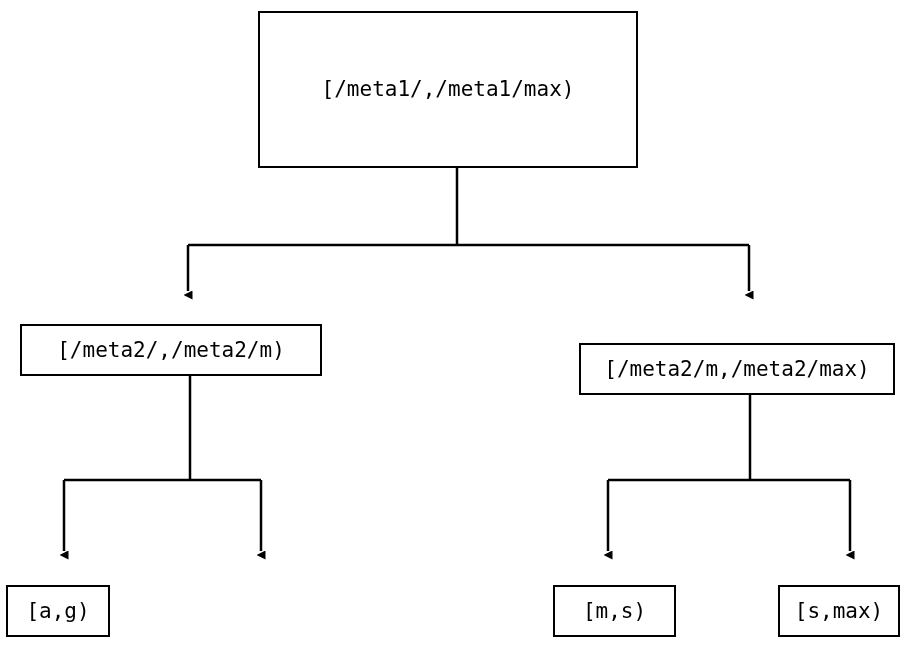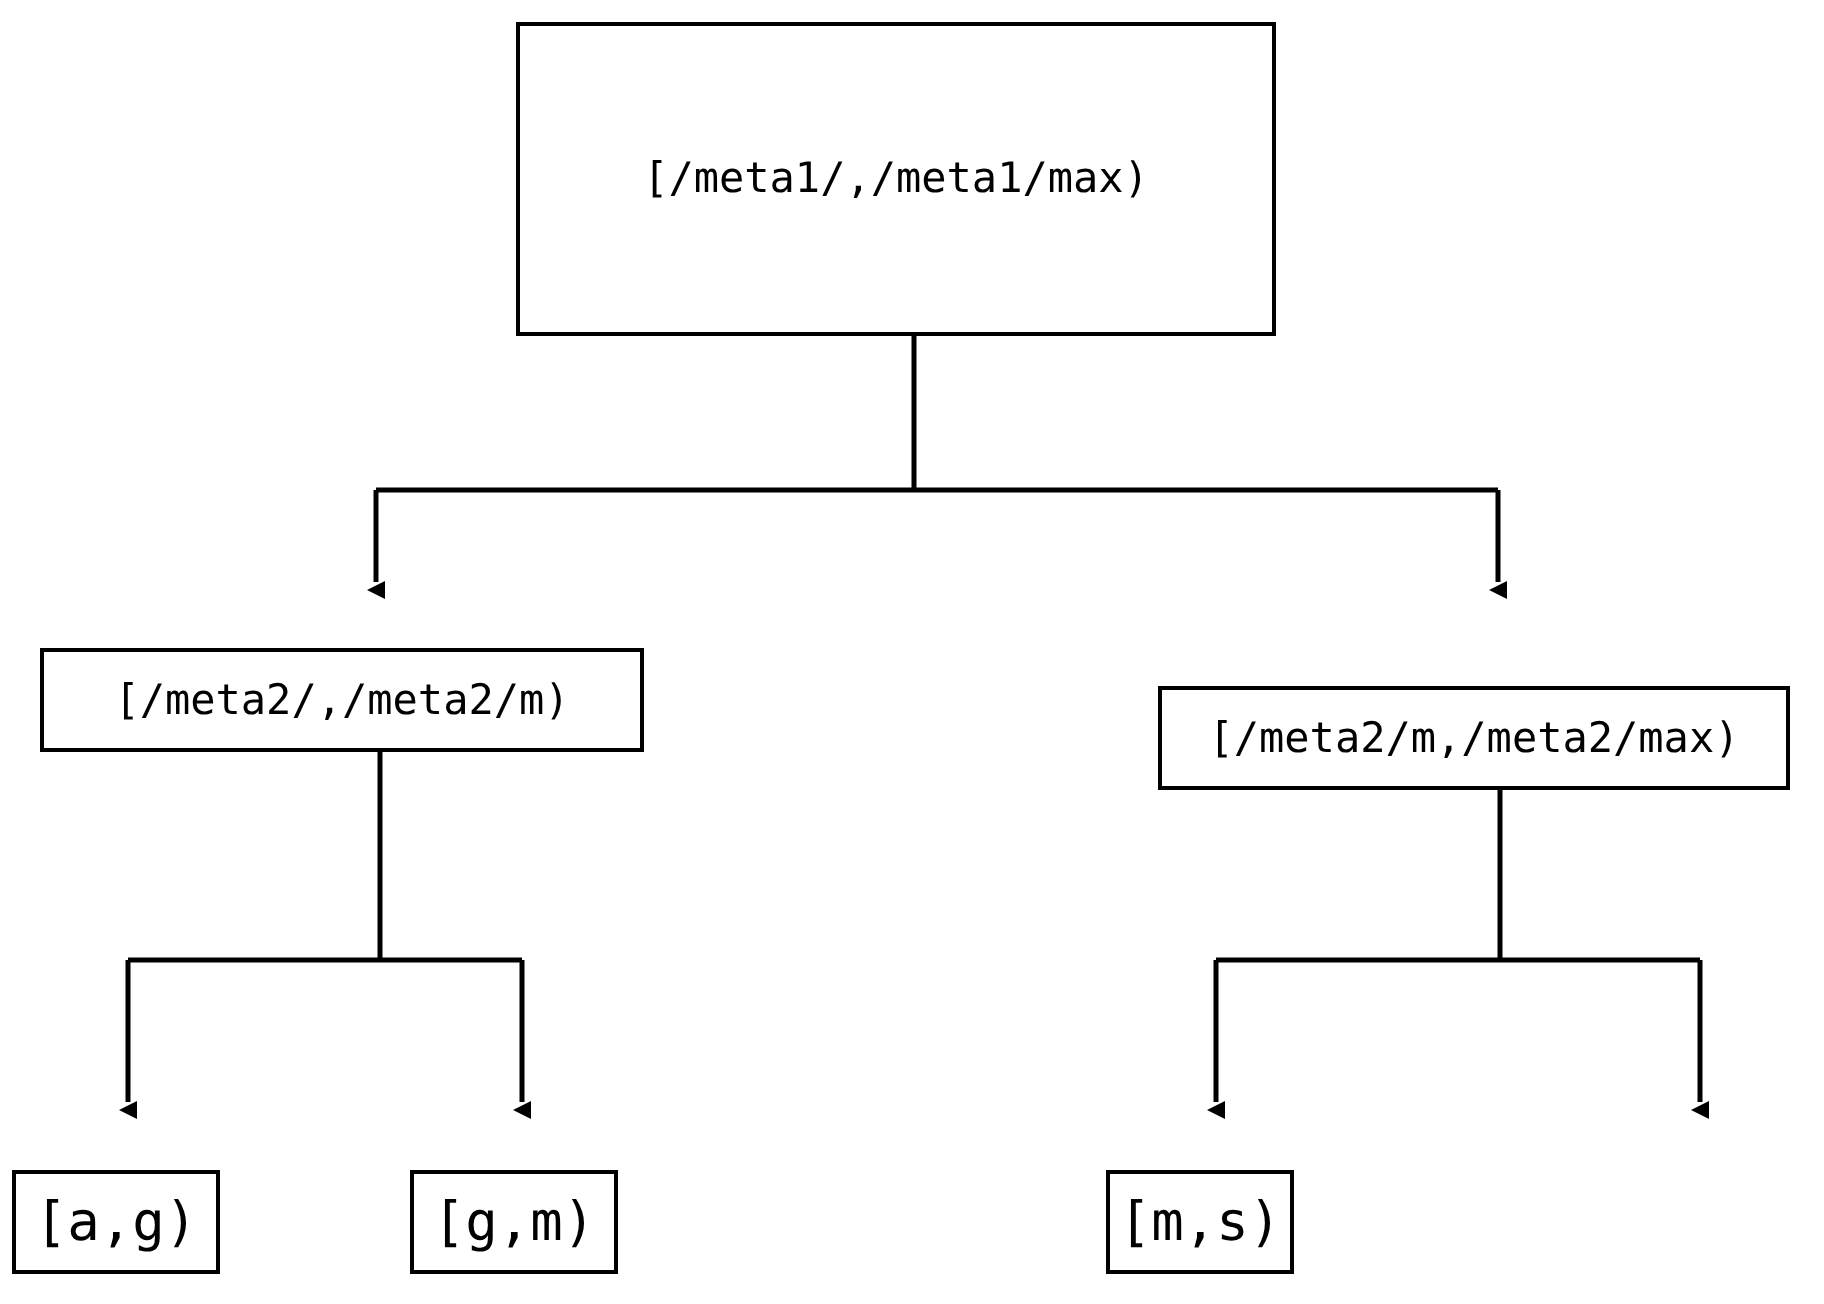--- a/index.html
+++ b/index.html
@@ -62,24 +62,24 @@
     height: 52px;
     margin-top: 19px;
   }
   #node-meta2-low .node-label,
   #node-meta2-high .node-label { font-size: 21px; }
   
   .leaf {
     top: 585px;
     height: 52px;
   }
-  .leaf .node-label { font-size: 27px; }
+  .leaf .node-label { font-size: 21px; }
   #node-leaf-ag { left: 6px;   width: 104px; }
   #node-leaf-gm { left: 205px; width: 104px; }
-  #node-leaf-ms { left: 553px; width: 94px; }
+  #node-leaf-ms { left: 553px; width: 123px; }
   #node-leaf-smax { left: 778px; width: 122px; }
 </style>
 </head>
 <body>
 
 <div id="diagram-root">
 
   <svg id="edge-layer" viewBox="0 0 912 652" xmlns="http://www.w3.org/2000/svg">
     <defs>
       <marker id="arrowhead" markerWidth="9" markerHeight="9" refX="0.5" refY="4.5" orient="auto" markerUnits="userSpaceOnUse">
@@ -115,22 +115,22 @@
   </div>
 
   <div class="node" id="node-meta2-high">
     <span class="node-label">[/meta2/m,/meta2/max)</span>
   </div>
 
   <div class="node leaf" id="node-leaf-ag">
     <span class="node-label">[a,g)</span>
   </div>
 
-  <div class="node leaf" id="node-leaf-gm">
-    <span class="node-label">[g,m)</span>
-  </div>
 
   <div class="node leaf" id="node-leaf-ms">
     <span class="node-label">[m,s)</span>
   </div>
 
+  <div class="node leaf" id="node-leaf-smax">
+    <span class="node-label">[s,max)</span>
+  </div>
 
 </div>
 
 </body></html>

